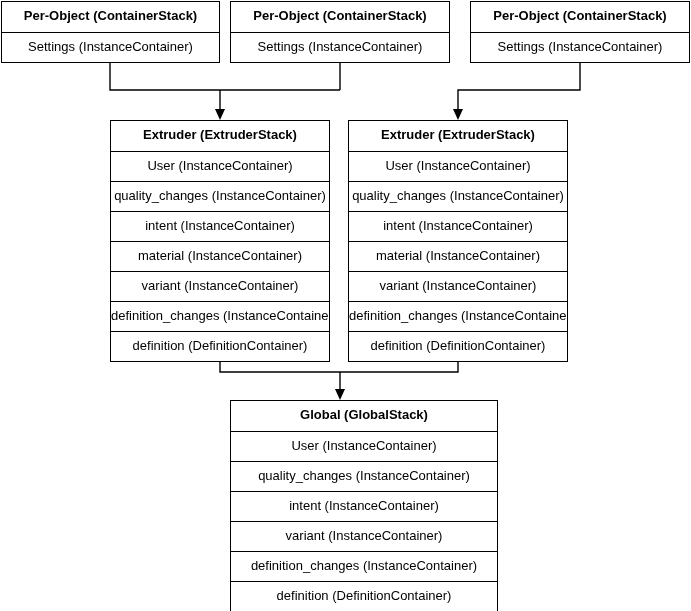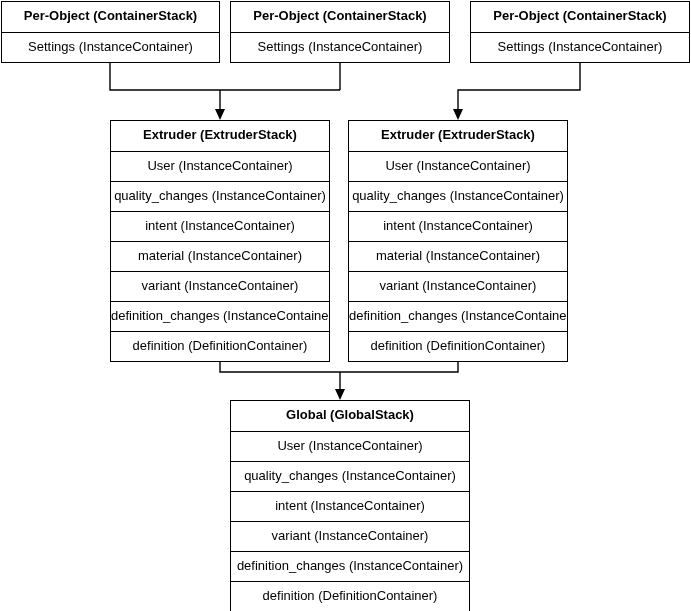--- a/index.html
+++ b/index.html
@@ -107,21 +107,21 @@
     <div class="row header">Extruder (ExtruderStack)</div>
     <div class="row">User (InstanceContainer)</div>
     <div class="row">quality_changes (InstanceContainer)</div>
     <div class="row">intent (InstanceContainer)</div>
     <div class="row">material (InstanceContainer)</div>
     <div class="row">variant (InstanceContainer)</div>
     <div class="row">definition_changes (InstanceContainer)</div>
     <div class="row">definition (DefinitionContainer)</div>
   </div>
 
-  <div class="node" style="left:230px; top:400px; width:240px;">
+  <div class="node" style="left:230px; top:400px; width:268px;">
     <div class="row header">Global (GlobalStack)</div>
     <div class="row">User (InstanceContainer)</div>
     <div class="row">quality_changes (InstanceContainer)</div>
     <div class="row">intent (InstanceContainer)</div>
     <div class="row">variant (InstanceContainer)</div>
     <div class="row">definition_changes (InstanceContainer)</div>
     <div class="row">definition (DefinitionContainer)</div>
   </div>
 
 </div>

